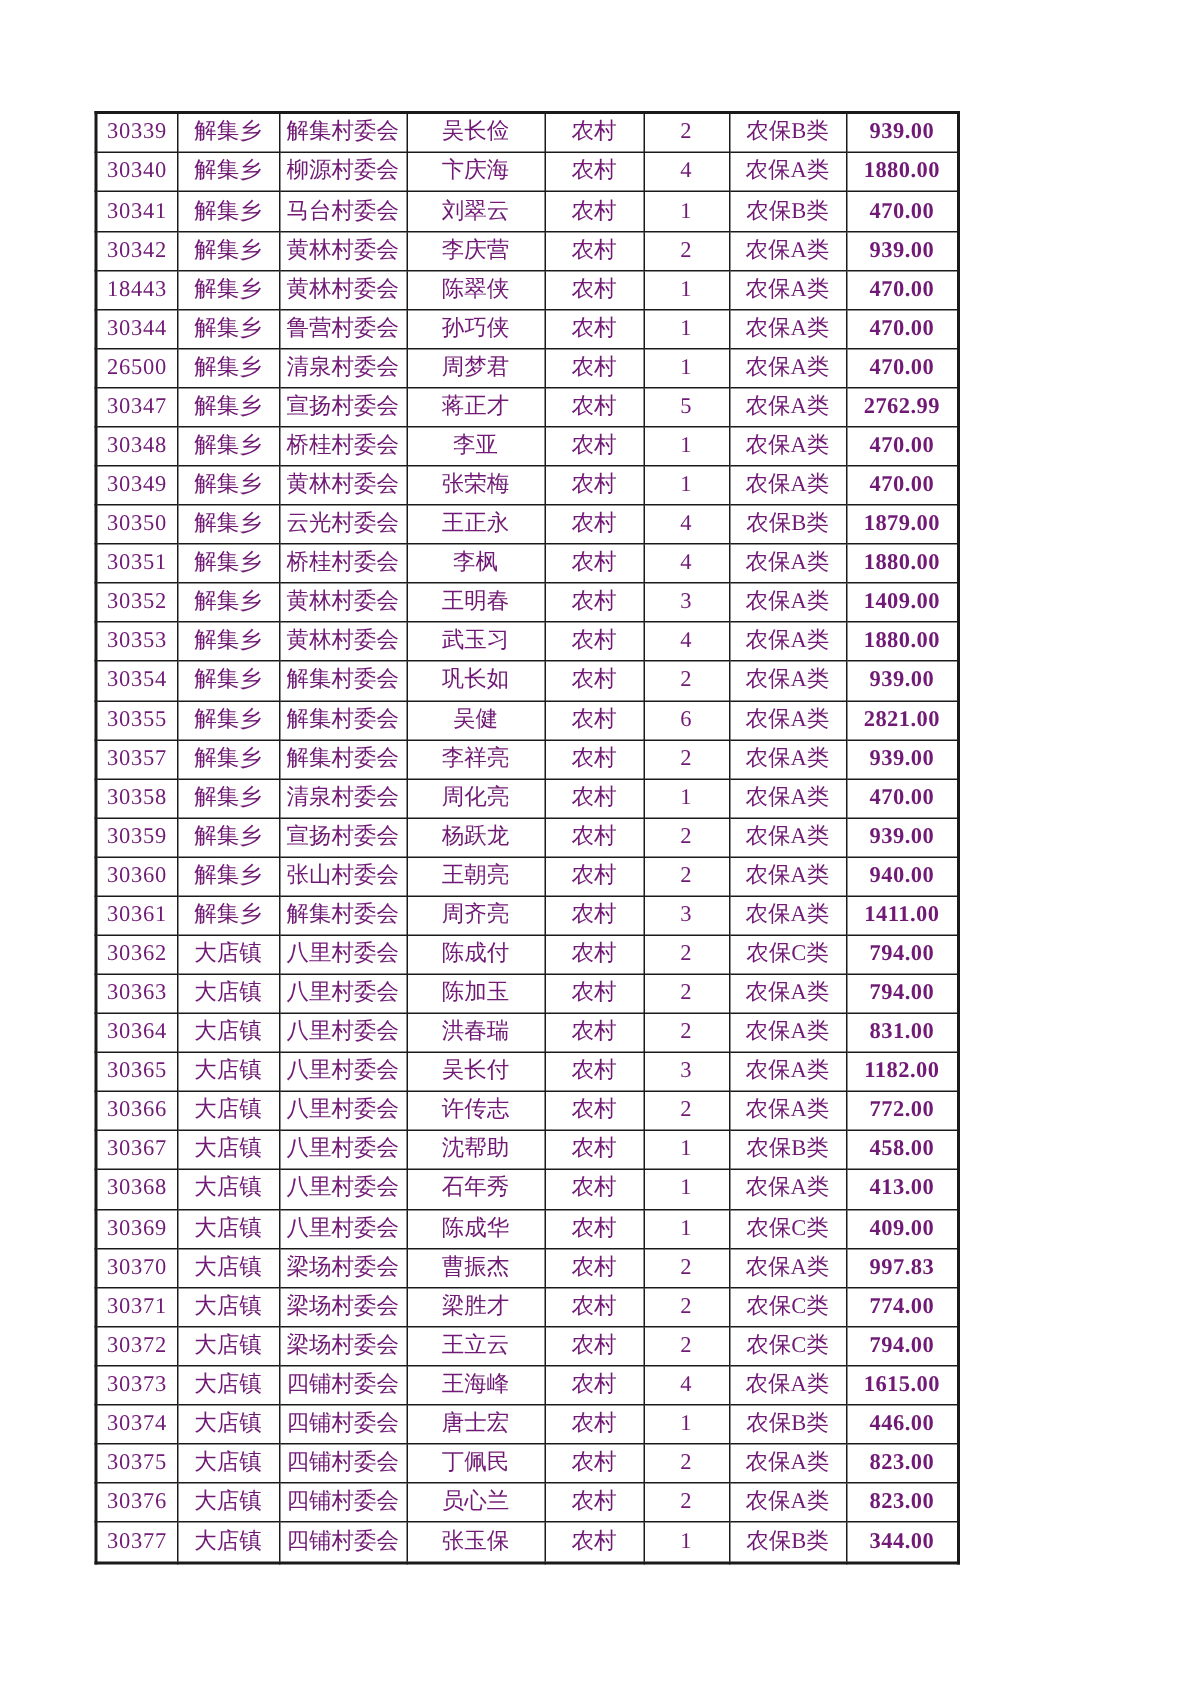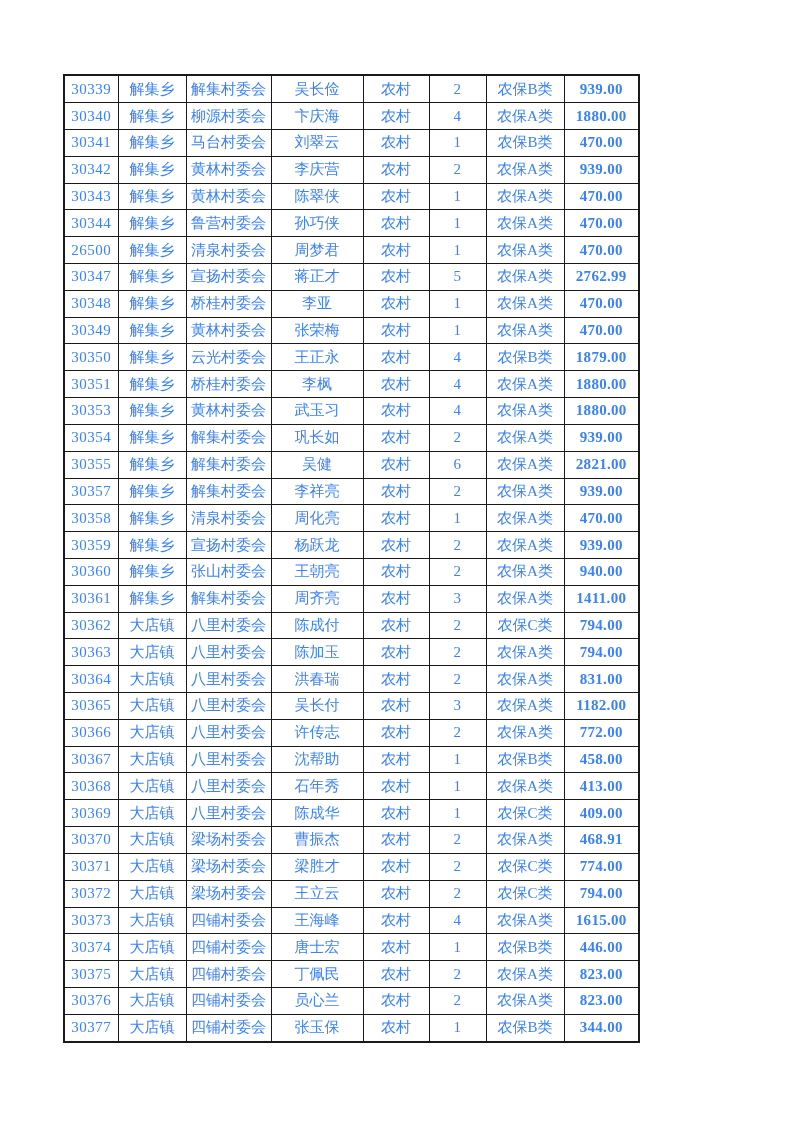--- a/index.html
+++ b/index.html
@@ -3,21 +3,21 @@
 <meta charset="utf-8">
 <style>
   html, body { margin: 0; padding: 0; background: #ffffff; }
   #page {
     position: relative;
     width: 793px;
     height: 1122px;
     background: #ffffff;
     overflow: hidden;
     font-family: "Liberation Serif", "DejaVu Serif", serif;
-    color: #3b82f6;
+    color: #701a75;
   }
   .table-wrap {
     position: absolute;
     left: 63px;
     top: 74px;
     width: 575px;
     height: 969px;
   }
   table.roster {
     width: 100%;
@@ -90,21 +90,21 @@
             <td class="num">30342</td>
             <td>解集乡</td>
             <td>黄林村委会</td>
             <td>李庆营</td>
             <td>农村</td>
             <td class="num">2</td>
             <td>农保A类</td>
             <td class="amount">939.00</td>
           </tr>
           <tr>
-            <td class="num">30343</td>
+            <td class="num">18443</td>
             <td>解集乡</td>
             <td>黄林村委会</td>
             <td>陈翠侠</td>
             <td>农村</td>
             <td class="num">1</td>
             <td>农保A类</td>
             <td class="amount">470.00</td>
           </tr>
           <tr>
             <td class="num">30344</td>
@@ -170,20 +170,30 @@
             <td class="num">30351</td>
             <td>解集乡</td>
             <td>桥桂村委会</td>
             <td>李枫</td>
             <td>农村</td>
             <td class="num">4</td>
             <td>农保A类</td>
             <td class="amount">1880.00</td>
           </tr>
           <tr>
+            <td class="num">30352</td>
+            <td>解集乡</td>
+            <td>黄林村委会</td>
+            <td>王明春</td>
+            <td>农村</td>
+            <td class="num">3</td>
+            <td>农保A类</td>
+            <td class="amount">1409.00</td>
+          </tr>
+          <tr>
             <td class="num">30353</td>
             <td>解集乡</td>
             <td>黄林村委会</td>
             <td>武玉习</td>
             <td>农村</td>
             <td class="num">4</td>
             <td>农保A类</td>
             <td class="amount">1880.00</td>
           </tr>
           <tr>
@@ -337,21 +347,21 @@
             <td class="amount">409.00</td>
           </tr>
           <tr>
             <td class="num">30370</td>
             <td>大店镇</td>
             <td>梁场村委会</td>
             <td>曹振杰</td>
             <td>农村</td>
             <td class="num">2</td>
             <td>农保A类</td>
-            <td class="amount">468.91</td>
+            <td class="amount">997.83</td>
           </tr>
           <tr>
             <td class="num">30371</td>
             <td>大店镇</td>
             <td>梁场村委会</td>
             <td>梁胜才</td>
             <td>农村</td>
             <td class="num">2</td>
             <td>农保C类</td>
             <td class="amount">774.00</td>

